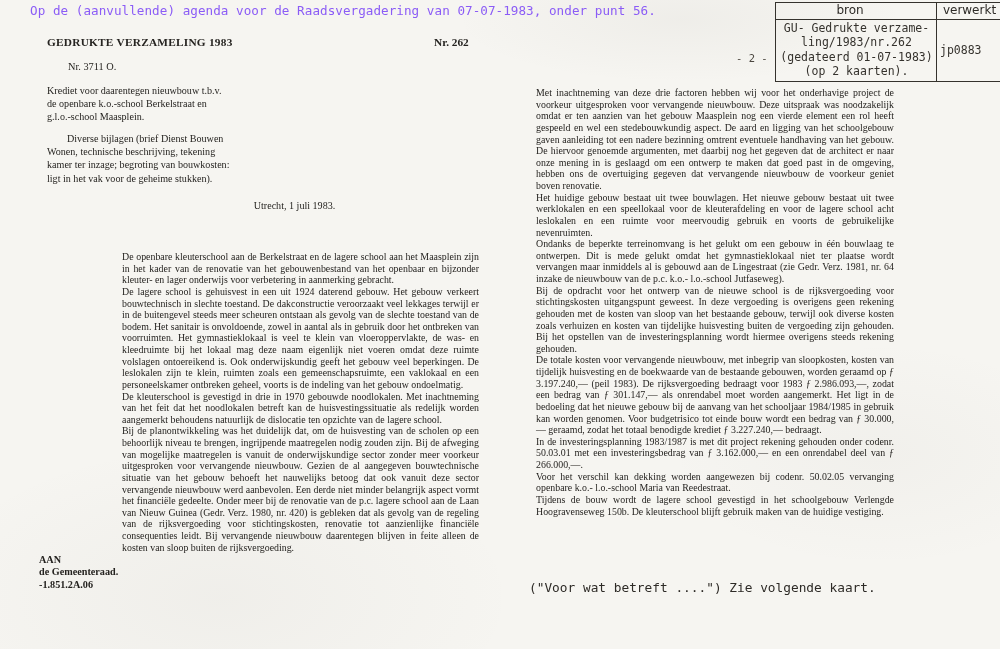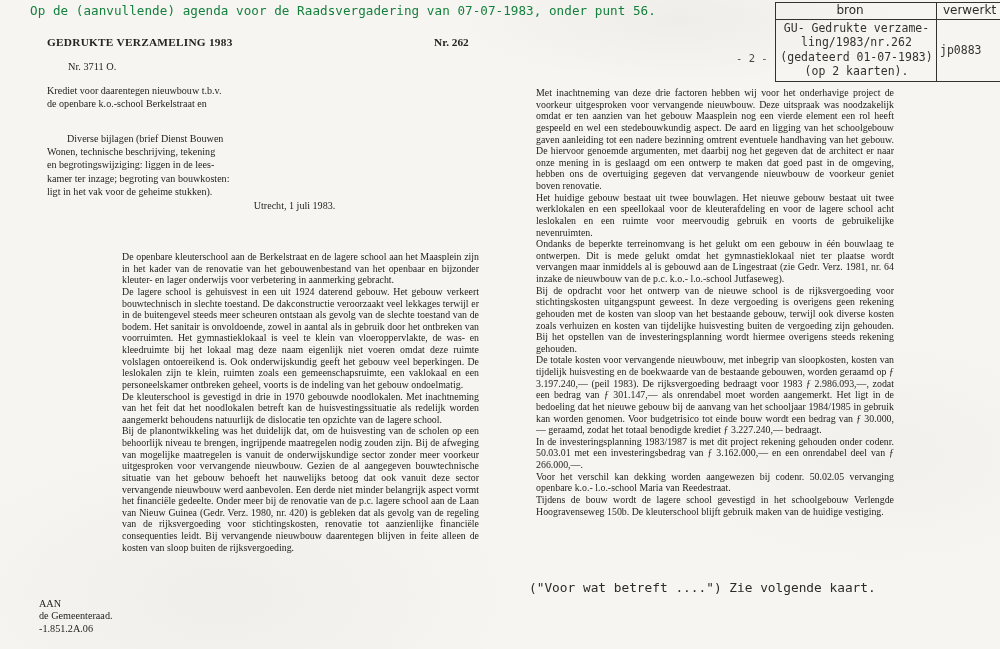--- a/index.html
+++ b/index.html
@@ -11,21 +11,21 @@
       radial-gradient(ellipse 300px 160px at 88% 70%, rgba(120,115,105,0.04), transparent 70%),
       #f6f5f1;
     font-family: "Liberation Serif", serif;
     color: #262421;
   }
   .mono { font-family: "DejaVu Sans Mono", monospace; color: #35322d; }
   .abs { position: absolute; }
 
   .agenda-line {
     left: 30px; top: 3px; font-size: 12.6px; white-space: nowrap;
-    letter-spacing: 0.05px; color: #15803d;
+    letter-spacing: 0.05px; color: #8b5cf6;
   }
 
   
   .stamp {
     left: 775px; top: 2px; width: 226px;
     border-top: 1.6px solid #35322d; border-left: 1.6px solid #35322d; border-bottom: 1.6px solid #35322d;
     font-size: 11.5px; line-height: 14.5px;
   }
   .stamp-row { display: flex; }
   .stamp-head { border-bottom: 1.6px solid #35322d; font-family: "DejaVu Sans", sans-serif; font-size: 12px; color: #2e2b27;}
@@ -46,21 +46,21 @@
   .attachments { left: 47px; top: 132px; font-size: 10.1px; line-height: 13.2px; width: 300px; }
   .attachments .line-0 { padding-left: 20px; }
 
   .dateline { left: 122px; top: 200px; width: 357px; text-align: center; padding-right: 12px; box-sizing: border-box; font-size: 10.1px; }
 
   .col { font-size: 9.9px; line-height: 11.63px; text-align: justify; }
   .col p { margin: 0; }
   .left-col  { left: 122px; top: 239px; width: 357px; margin-top: 12px; }
   .right-col { left: 536px; top: 87px;  width: 358px; }
 
-  .addressee { left: 39px; top: 554px; font-size: 10.2px; font-weight: normal; line-height: 12.3px; color: #24221f; margin-top: 44px; }
+  .addressee { left: 39px; top: 554px; font-size: 10.2px; font-weight: bold; line-height: 12.3px; color: #24221f; }
 
   .closing-note { left: 529px; top: 580px; font-size: 12.8px; white-space: nowrap; color: #2e2b27; }
 </style>
 </head>
 <body>
 
 <div class="abs agenda-line mono">Op de (aanvullende) agenda voor de Raadsvergadering van 07-07-1983, onder punt 56.</div>
 
 <div class="abs stamp">
   <div class="stamp-row stamp-head">
@@ -80,26 +80,26 @@
 
 <div class="abs page-number mono">- 2 -</div>
 
 <div class="abs collection-title">GEDRUKTE VERZAMELING 1983</div>
 <div class="abs collection-number">Nr. 262</div>
 <div class="abs doc-number">Nr. 3711 O.</div>
 
 <div class="abs subject">
   <div>Krediet voor daarentegen nieuwbouw t.b.v.</div>
   <div>de openbare k.o.-school Berkelstraat en</div>
+  <div>g.l.o.-school Maasplein.</div>
 </div>
 
 <div class="abs attachments">
   <div class="line-0">Diverse bijlagen (brief Dienst Bouwen</div>
   <div>Wonen, technische beschrijving, tekening</div>
-  <div>en begrotingswijziging: liggen in de lees-</div>
   <div>kamer ter inzage; begroting van bouwkosten:</div>
   <div>ligt in het vak voor de geheime stukken).</div>
 </div>
 
 <div class="abs dateline">Utrecht, 1 juli 1983.</div>
 
 <div class="abs col left-col">
   <p>De openbare kleuterschool aan de Berkelstraat en de lagere school aan het Maasplein zijn in het kader van de renovatie van het gebouwenbestand van het openbaar en bijzonder kleuter- en lager onderwijs voor verbetering in aanmerking gebracht.</p>
   <p>De lagere school is gehuisvest in een uit 1924 daterend gebouw. Het gebouw verkeert bouwtechnisch in slechte toestand. De dakconstructie veroorzaakt veel lekkages terwijl er in de buitengevel steeds meer scheuren ontstaan als gevolg van de slechte toestand van de bodem. Het sanitair is onvoldoende, zowel in aantal als in gebruik door het ontbreken van voorruimten. Het gymnastieklokaal is veel te klein van vloeroppervlakte, de was- en kleedruimte bij het lokaal mag deze naam eigenlijk niet voeren omdat deze ruimte volslagen ontoereikend is. Ook onderwijskundig geeft het gebouw veel beperkingen. De leslokalen zijn te klein, ruimten zoals een gemeenschapsruimte, een vaklokaal en een personeelskamer ontbreken geheel, voorts is de indeling van het gebouw ondoelmatig.</p>
   <p>De kleuterschool is gevestigd in drie in 1970 gebouwde noodlokalen. Met inachtneming van het feit dat het noodlokalen betreft kan de huisvestingssituatie als redelijk worden aangemerkt behoudens natuurlijk de dislocatie ten opzichte van de lagere school.</p>

